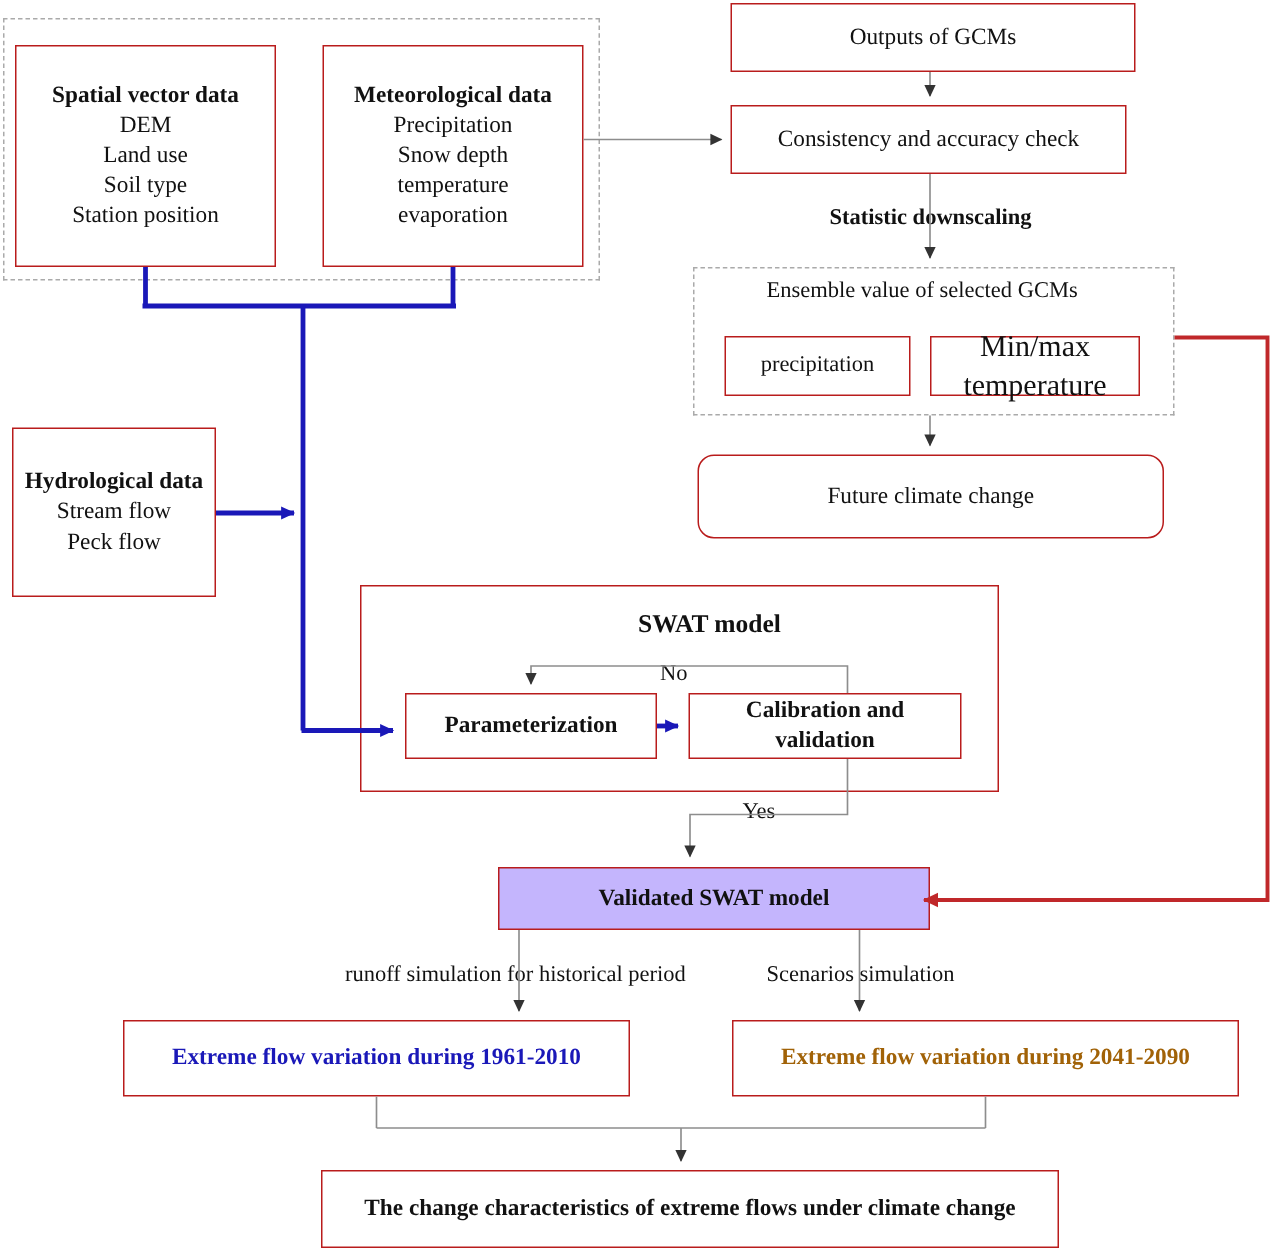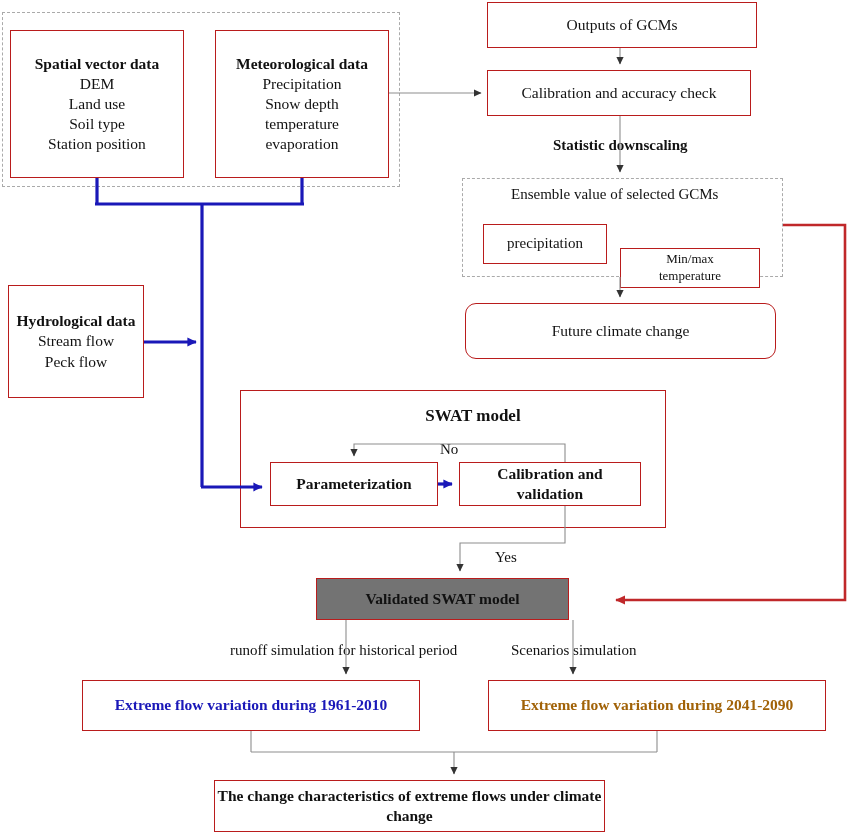--- a/index.html
+++ b/index.html
@@ -92,34 +92,34 @@
       <div>Stream flow</div>
       <div>Peck flow</div>
     </div>
   </div>
 
   <div class="box" style="left:487px; top:2px; width:270px; height:46px;">
     <div>Outputs of GCMs</div>
   </div>
 
   <div class="box" style="left:487px; top:70px; width:264px; height:46px;">
-    <div>Calibration and accuracy check</div>
+    <div>Consistency and accuracy check</div>
   </div>
 
   <div class="lbl b" style="left:550px; top:137px;">Statistic downscaling</div>
 
   <div class="dashbox" style="left:462px; top:178px; width:321px; height:99px;"></div>
 
   <div class="lbl" style="left:508px; top:186px; background:transparent;">Ensemble value of selected GCMs</div>
 
   <div class="box" style="left:483px; top:224px; width:124px; height:40px; font-size:15px;">
     <div>precipitation</div>
   </div>
 
-  <div class="box" style="left:620px; top:224px; width:140px; height:40px; font-size:13px;margin-top:24px;">
+  <div class="box" style="left:620px; top:224px; width:140px; height:40px; font-size:20px;">
     <div class="lines">
       <div>Min/max</div>
       <div>temperature</div>
     </div>
   </div>
 
   <div class="box" style="left:465px; top:303px; width:311px; height:56px;border-radius:11px;">
     <div>Future climate change</div>
   </div>
 
@@ -132,38 +132,38 @@
   </div>
 
   <div class="box" style="left:459px; top:462px; width:182px; height:44px;">
     <div class="lines">
       <div class="bold">Calibration and</div>
       <div class="bold">validation</div>
     </div>
   </div>
 
   <div class="lbl" style="left:437px; top:441px;text-align:right;">No</div>
-  <div class="lbl" style="left:492px; top:533px;margin-top:16px;">Yes</div>
-
-  <div class="box" style="left:316px; top:578px; width:253px; height:42px; background:#737373;">
+  <div class="lbl" style="left:492px; top:533px;">Yes</div>
+
+  <div class="box" style="left:332px; top:578px; width:288px; height:42px; background:#c4b5fd;">
     <div class="bold">Validated SWAT model</div>
   </div>
 
   <div class="lbl" style="left:227px; top:642px;">runoff simulation for historical period</div>
   <div class="lbl" style="left:508px; top:642px;">Scenarios simulation</div>
 
   <div class="box" style="left:82px; top:680px; width:338px; height:51px;">
     <div class="bold" style="color:#1a18b8;">Extreme flow variation during 1961-2010</div>
   </div>
 
   <div class="box" style="left:488px; top:680px; width:338px; height:51px;">
     <div class="bold" style="color:#a16207;">Extreme flow variation during 2041-2090</div>
   </div>
 
-  <div class="box" style="left:214px; top:780px; width:391px; height:52px;">
+  <div class="box" style="left:214px; top:780px; width:492px; height:52px;">
     <div class="bold">The change characteristics of extreme flows under climate change</div>
   </div>
 
   <svg class="wires" viewBox="0 0 850 835">
     <defs>
       <marker id="ah-g" markerWidth="9" markerHeight="9" refX="7.4" refY="4.2" orient="auto" markerUnits="userSpaceOnUse">
         <path d="M0,0.4 L8,4.2 L0,8 z" fill="#333333"></path>
       </marker>
       <marker id="ah-b" markerWidth="11" markerHeight="11" refX="8.6" refY="5" orient="auto" markerUnits="userSpaceOnUse">
         <path d="M0,0.6 L9.4,5 L0,9.4 z" fill="#1a18b8"></path>

